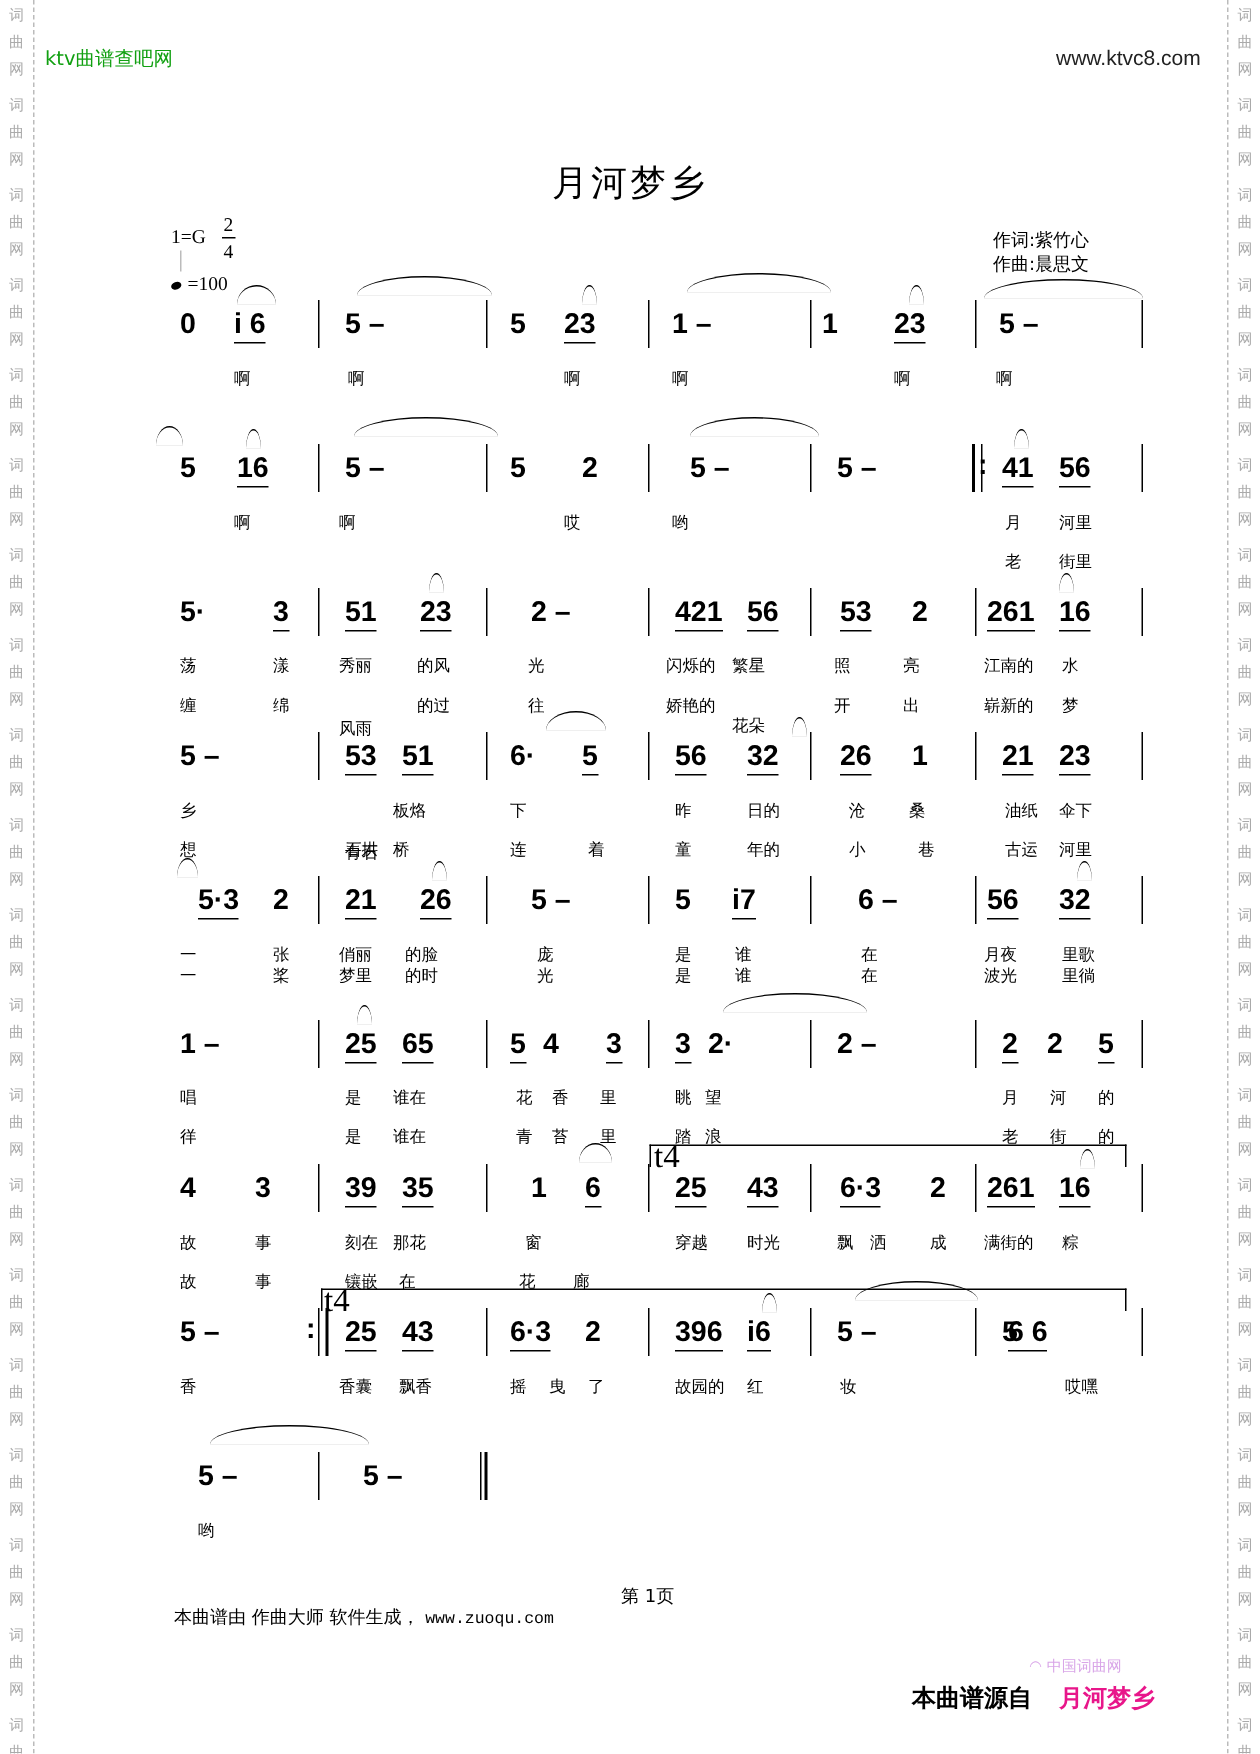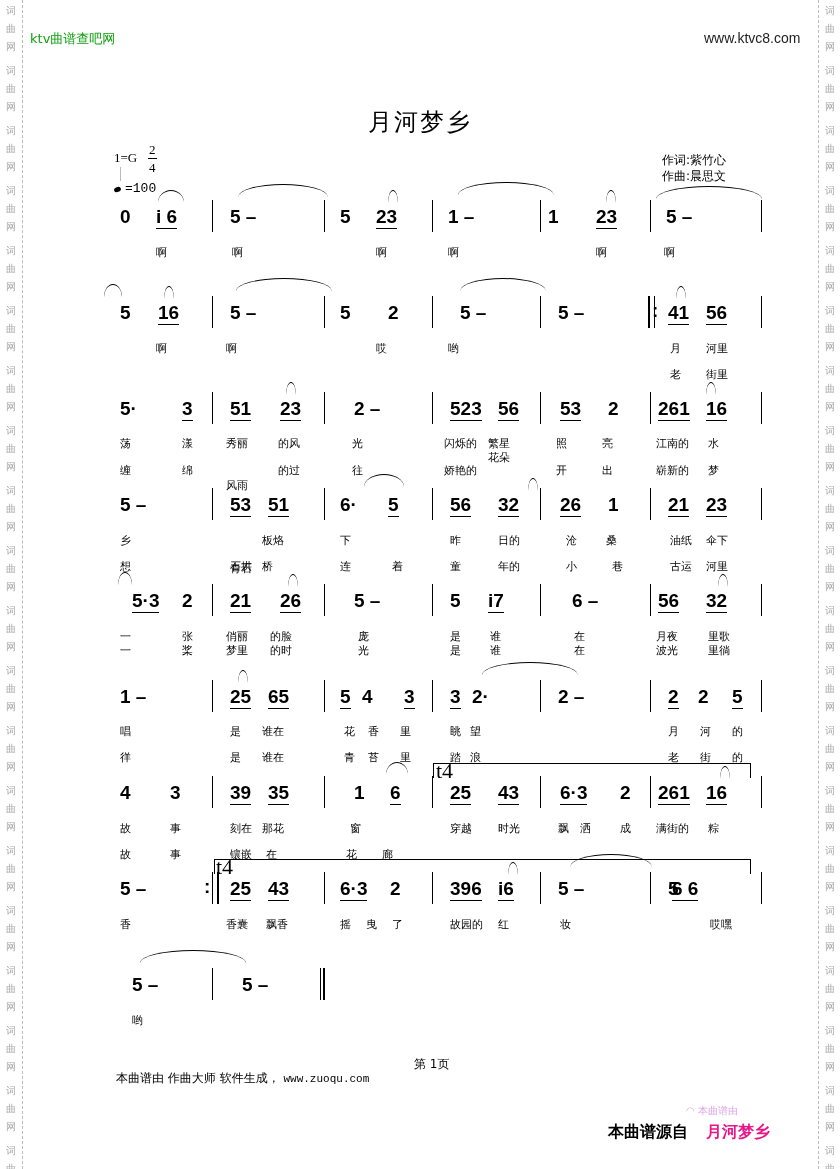--- a/index.html
+++ b/index.html
@@ -7,21 +7,21 @@
   .margin{position:absolute;top:0;width:22px;height:1169px;}
   .margin.left{left:0;border-right:1px dashed #bbb;}
   .margin.right{left:818px;border-left:1px dashed #bbb;}
   .wm{position:absolute;left:3px;font-size:10px;line-height:18px;color:#aaa;width:16px;text-align:center;}
   .hdr-left{position:absolute;left:30px;top:30px;font-size:13px;color:#11a011;}
   .hdr-right{position:absolute;left:704px;top:30px;font-size:14px;color:#222;font-family:"Liberation Sans",sans-serif;}
   .title{position:absolute;left:0;width:840px;top:106px;text-align:center;font-size:24px;font-family:"DejaVu Serif","Liberation Serif",serif;letter-spacing:2px;}
   .key{position:absolute;left:114px;top:150px;font-size:13px;font-family:"Liberation Serif",serif;}
   .ts{position:absolute;left:148px;top:141px;font-size:13px;font-family:"Liberation Serif",serif;text-align:center;line-height:17px;}
   .ts .n{border-bottom:1px solid #000;padding:0 1px;}
-  .tempo{position:absolute;left:114px;top:181px;font-size:13px;font-family:Liberation Mono, monospace;}
+  .tempo{position:absolute;left:114px;top:181px;font-size:13px;font-family:Liberation Serif, serif;}
   .tempo .stem{position:absolute;left:6px;top:-14px;width:1px;height:14px;background:#bbb;}
   .tempo .head{display:inline-block;width:7px;height:5px;background:#000;border-radius:50%;transform:rotate(-20deg);margin-right:4px;}
   .credits{position:absolute;left:662px;top:152px;font-size:12px;line-height:16px;}
   .row{position:absolute;left:108px;width:654px;height:40px;}
   .bar{position:absolute;top:0;width:1px;height:32px;background:#000;}
   .note{position:absolute;top:6px;font-size:19px;font-weight:bold;font-family:"Liberation Sans",sans-serif;white-space:nowrap;}
   .ul{border-bottom:1.5px solid #000;}
   .lyr{position:absolute;font-size:11px;white-space:nowrap;}
   .slur{position:absolute;border-top:1.2px solid #000;border-radius:50%/100% 100% 0 0;height:12px;}
   .dbl{position:absolute;top:0;width:4px;height:32px;border-left:2px solid #000;border-right:1px solid #000;}
@@ -245,21 +245,21 @@
   <div class="slur" style="left:178px;top:-10px;width:10px;"></div>
   <div class="slur" style="left:598px;top:-10px;width:10px;"></div>
   <span class="note" style="left:12px">5·</span>
   <span class="note ul" style="left:74px">3</span>
   <div class="bar" style="left:104px"></div>
   <span class="note ul" style="left:122px">51</span>
   <span class="note ul" style="left:172px">23</span>
   <div class="bar" style="left:216px"></div>
   <span class="note" style="left:246px">2 –</span>
   <div class="bar" style="left:324px"></div>
-  <span class="note ul" style="left:342px">523</span>
+  <span class="note ul" style="left:342px">421</span>
   <span class="note ul" style="left:390px">56</span>
   <div class="bar" style="left:432px"></div>
   <span class="note ul" style="left:452px">53</span>
   <span class="note" style="left:500px">2</span>
   <div class="bar" style="left:542px"></div>
   <span class="note ul" style="left:550px">261</span>
   <span class="note ul" style="left:598px">16</span>
   <div class="bar" style="left:653px"></div>
 </div>
 <div>
@@ -275,21 +275,21 @@
   <div class="lyr" style="left:656px;top:436px">江南的</div>
   <div class="lyr" style="left:708px;top:436px">水</div>
 </div>
 <div>
   <div class="lyr" style="left:120px;top:463px">缠</div>
   <div class="lyr" style="left:182px;top:463px">绵</div>
   <div class="lyr" style="left:226px;top:478px">风雨</div>
   <div class="lyr" style="left:278px;top:463px">的过</div>
   <div class="lyr" style="left:352px;top:463px">往</div>
   <div class="lyr" style="left:444px;top:463px">娇艳的</div>
-  <div class="lyr" style="left:488px;top:450px">花朵</div>
+  <div class="lyr" style="left:488px;top:476px">花朵</div>
   <div class="lyr" style="left:556px;top:463px">开</div>
   <div class="lyr" style="left:602px;top:463px">出</div>
   <div class="lyr" style="left:656px;top:463px">崭新的</div>
   <div class="lyr" style="left:708px;top:463px">梦</div>
 </div>
 
 <div class="row" style="top:488px">
   <div class="slur" style="left:256px;top:-14px;width:40px;"></div>
   <div class="slur" style="left:420px;top:-10px;width:10px;"></div>
   <span class="note" style="left:12px">5 –</span>
@@ -521,16 +521,16 @@
   <span class="note" style="left:134px">5 –</span>
   <div class="dbl" style="left:212px;width:2px;border-left:1px solid #000;border-right:2px solid #000;"></div>
 </div>
 <div class="lyr" style="left:132px;top:1013px">哟</div>
 
 <div class="pagenum">第 1页</div>
 <div class="footer1">
   <span>本曲谱由 作曲大师 软件生成，</span>
   <span class="mono">www.zuoqu.com</span>
 </div>
-<div class="srclogo">◠ 本曲谱由</div>
+<div class="srclogo">◠ 中国词曲网</div>
 <div class="src">
   <span>本曲谱源自</span><span class="brand">月河梦乡</span>
 </div>
 
 </body></html>

